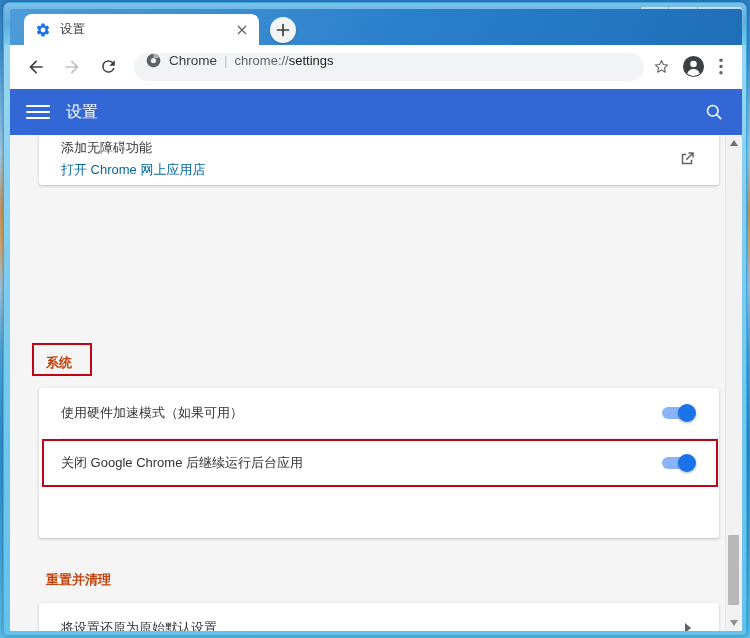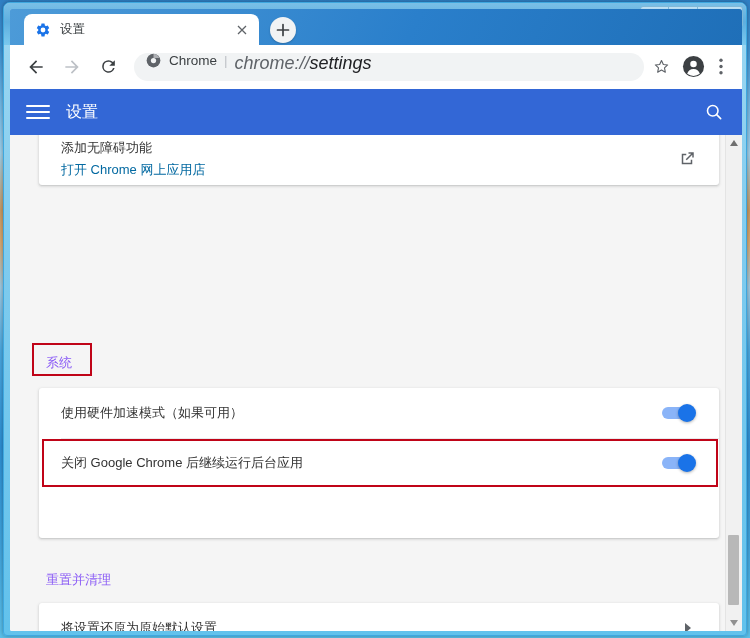--- a/index.html
+++ b/index.html
@@ -165,22 +165,22 @@
     min-width: 0;
   }
   #site-icon { width: 15px; height: 15px; flex: 0 0 15px; margin-right: 8px; }
   #omni-chip {
     font-size: 13.5px; color: #3c4043; white-space: nowrap;
   }
   #omni-sep {
     color: #bdc1c6; margin: 0 7px; font-size: 13.5px;
   }
   #omni-url {
-    font-size: 18px; color: #5f6368; white-space: nowrap;
-    overflow: hidden; flex: 1 1 auto; font-style: italic;
+    font-size: 13px; color: #5f6368; white-space: nowrap;
+    overflow: hidden; flex: 1 1 auto;
   }
   #omni-url b { color: #202124; font-weight: normal; }
   #star { width: 22px; height: 22px; flex: 0 0 22px;
     display:flex; align-items:center; justify-content:center; margin-left: auto; }
   #avatar { width: 26px; height: 26px; flex: 0 0 26px; margin: 0 4px 0 8px;
     display:flex; align-items:center; justify-content:center;}
   #menu3 { width: 22px; height: 26px; flex: 0 0 22px;
     display:flex; align-items:center; justify-content:center; }
 
   
@@ -249,22 +249,22 @@
     font-size: 13px;
     color: #0369a1;
     margin-top: 4px;
   }
   .row-stack { flex: 1 1 auto; }
 
   .section-title {
     position: absolute;
     left: 36px;
     font-size: 13px;
-    color: #8b5cf6;
-    font-weight: normal;
+    color: #c2410c;
+    font-weight: bold;
   }
 
   
   .toggle {
     width: 34px; height: 14px;
     position: relative;
     flex: 0 0 34px;
   }
   .toggle .track {
     position: absolute;

